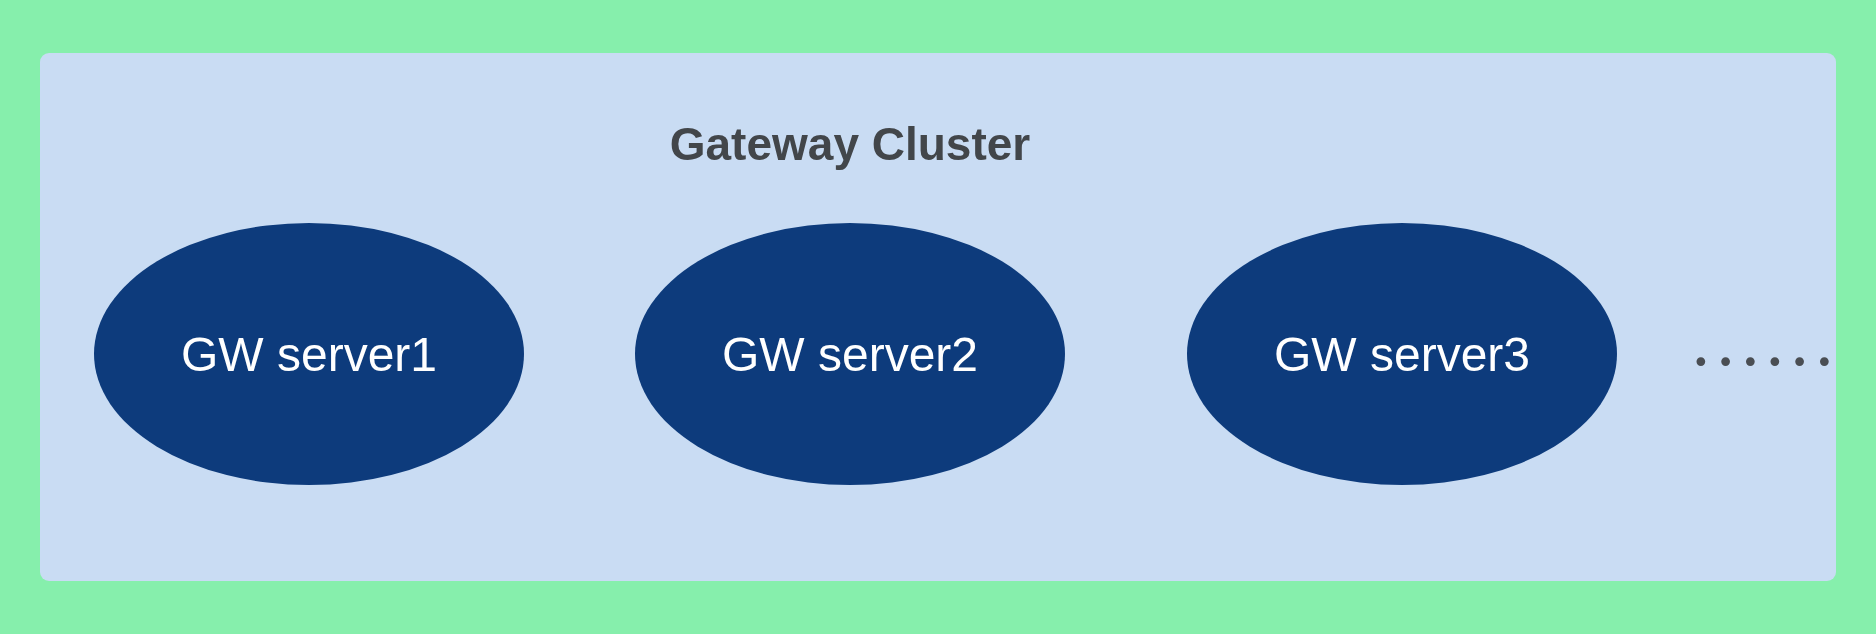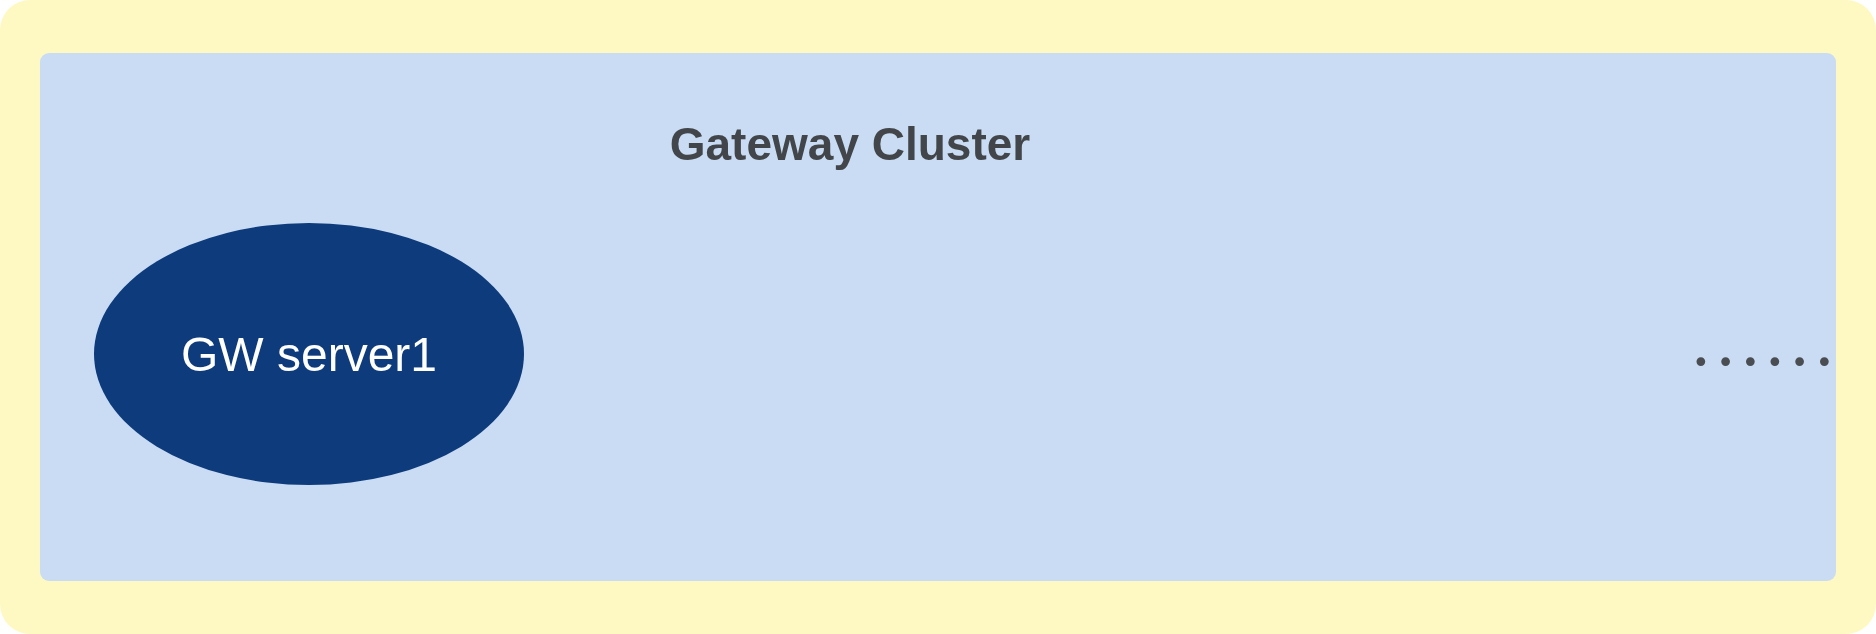--- a/index.html
+++ b/index.html
@@ -14,22 +14,21 @@
     width: 1876px;
     height: 634px;
     background: #ffffff;
     font-family: "Liberation Sans", sans-serif;
     overflow: hidden;
   }
   .canvas {
     position: relative;
     width: 1876px;
     height: 634px;
-    background: #fef9c3;
-    border-radius: 30px;
+    background: #86efac;
   }
   .panel {
     position: absolute;
     left: 40px;
     top: 53px;
     width: 1796px;
     height: 528px;
     background: var(--panel-background);
     border-radius: 9px;
   }
@@ -83,18 +82,24 @@
 
 <div class="canvas">
   <div class="panel">
 
     <div class="cluster-title">Gateway Cluster</div>
 
     <div class="node node-1">
       <span class="node-label">GW server1</span>
     </div>
 
+    <div class="node node-2">
+      <span class="node-label">GW server2</span>
+    </div>
 
+    <div class="node node-3">
+      <span class="node-label">GW server3</span>
+    </div>
 
     <div class="more-dots">••••••</div>
 
   </div>
 </div>
 
 </body></html>

